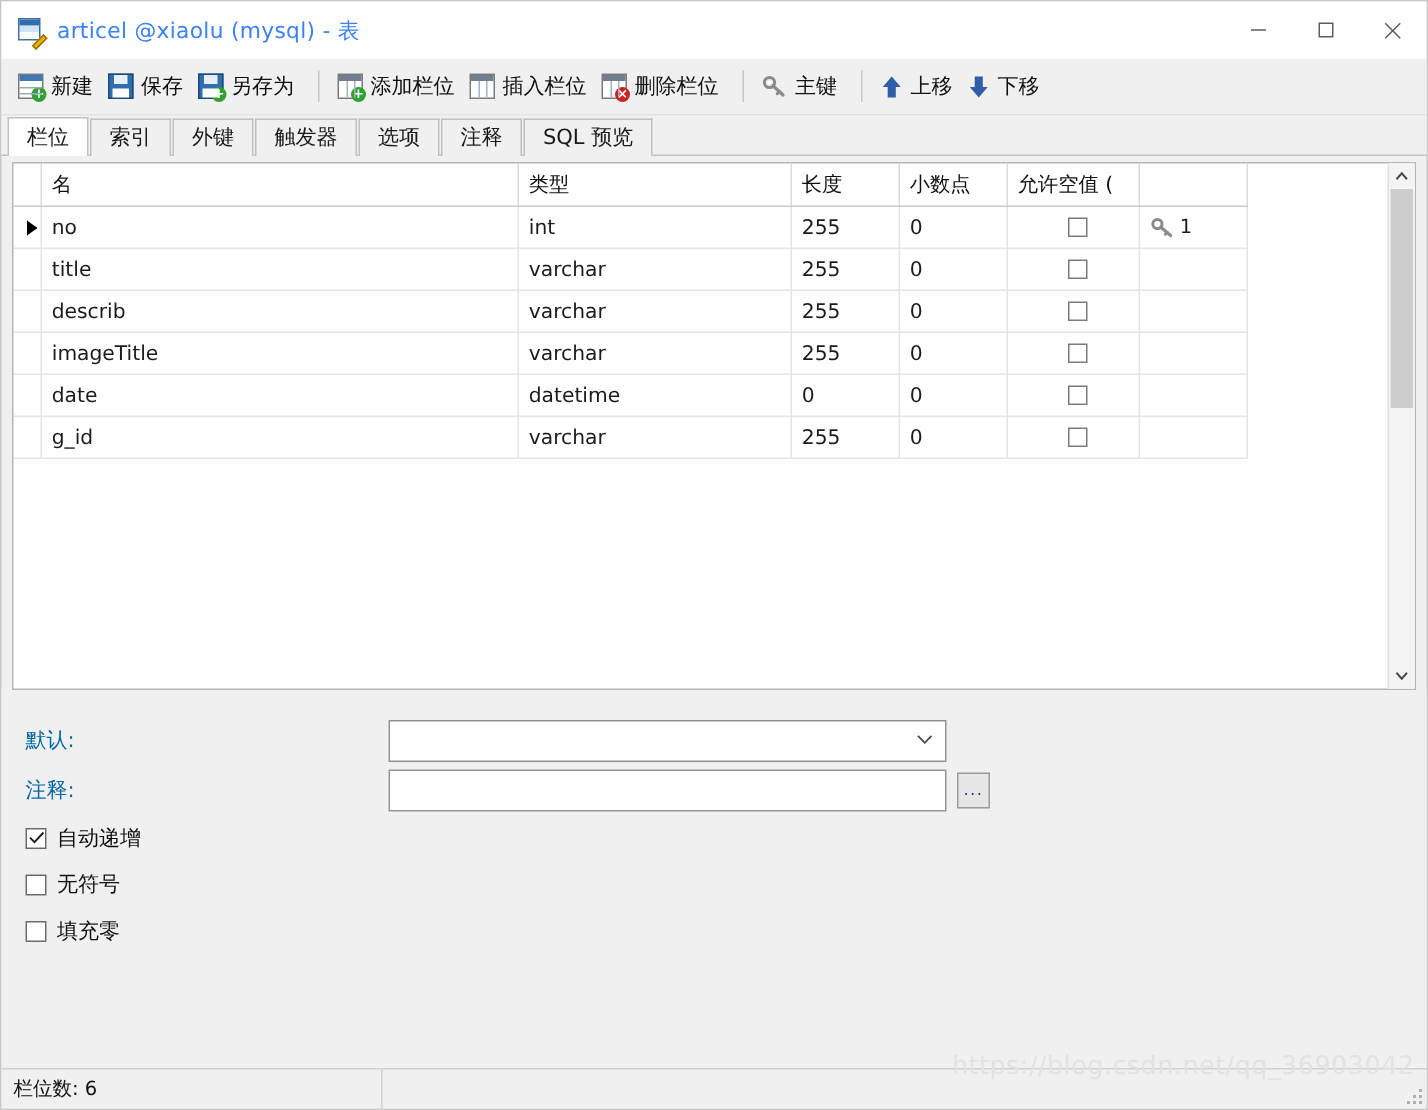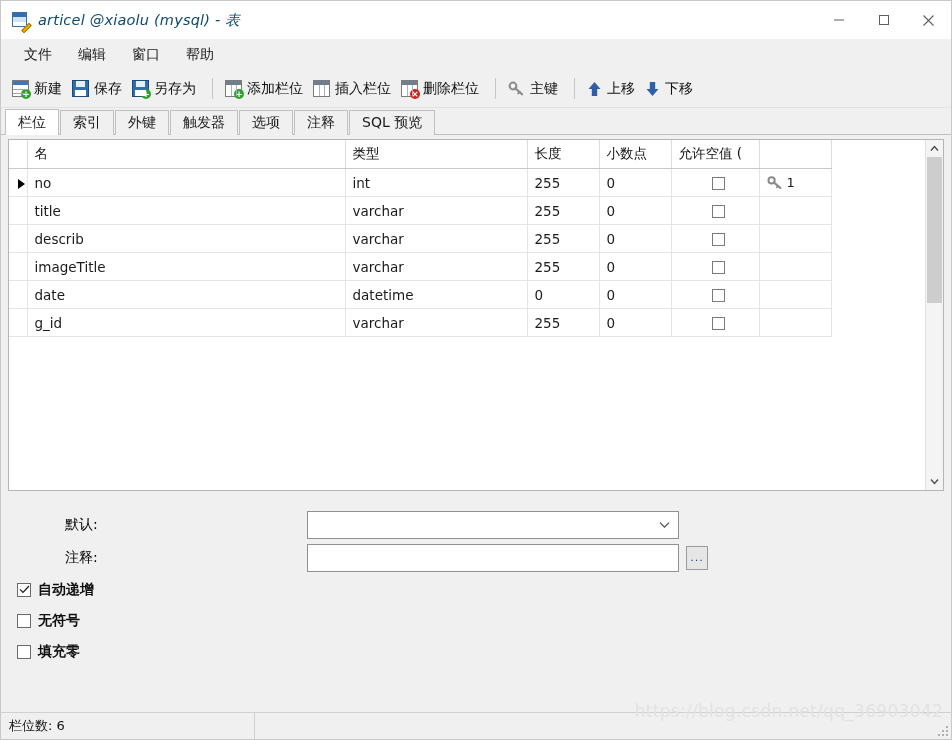--- a/index.html
+++ b/index.html
@@ -50,24 +50,23 @@
   .title-icon .pencil {
     position: absolute; right: -2px; bottom: -1px;
     width: 11px; height: 4px;
     background: #f0b400;
     border: 1px solid #9a7300;
     transform: rotate(-45deg);
     box-sizing: border-box;
   }
   .title-text {
     font-size: 14.5px;
-    color: #0c4a6e;
+    color: #3b82f6;
     letter-spacing: .2px;
     white-space: nowrap;
-    font-style: italic;
   }
   .win-controls {
     position: absolute; right: 0; top: 0;
     height: 38px; display: flex;
   }
   .win-btn {
     width: 45px; height: 38px;
     display: flex; align-items: center; justify-content: center;
     color: #6b6b6b;
   }
@@ -295,24 +294,23 @@
     position: relative;
     flex: 1 1 auto;
     background: #f0f0f0;
   }
   .prop-row {
     display: flex; align-items: center;
     height: 33px;
     padding-left: 16px;
   }
   .prop-label {
-    font-size: 14px; color: #000000;
+    font-size: 14px; color: #0369a1;
     width: 242px;
     white-space: nowrap;
-    margin-left: 48px;
   }
   .combo {
     width: 372px; height: 28px;
     background: #fff;
     border: 1px solid #919191;
     box-sizing: border-box;
     display: flex; align-items: center; justify-content: flex-end;
     padding-right: 8px;
     color: #3a3a3a;
   }
@@ -340,21 +338,21 @@
   }
   .chk {
     width: 14px; height: 14px;
     border: 1px solid #6b6b6b;
     background: #fff;
     box-sizing: border-box;
     display: flex; align-items: center; justify-content: center;
     flex: none;
   }
   .chk svg { display: block; }
-  .chk-label { font-size: 14px; color: #101010; white-space: nowrap; font-weight: bold; }
+  .chk-label { font-size: 14px; color: #101010; white-space: nowrap; }
 
   
   .statusbar {
     height: 26px; min-height: 26px;
     background: #f0f0f0;
     border-top: 1px solid #d0d0d0;
     display: flex; align-items: center;
     position: relative;
   }
   .status-cell {
@@ -406,26 +404,20 @@
       </div>
       <div class="win-btn">
         <svg width="13" height="13" viewBox="0 0 13 13">
             <line x1="1.5" y1="1.5" x2="11.5" y2="11.5" stroke="#5e5e5e" stroke-width="1.1"></line>
             <line x1="11.5" y1="1.5" x2="1.5" y2="11.5" stroke="#5e5e5e" stroke-width="1.1"></line>
           </svg>
       </div>
     </div>
   </div>
 
-  <div class="menubar">
-    <div class="menu-item">文件</div>
-    <div class="menu-item">编辑</div>
-    <div class="menu-item">窗口</div>
-    <div class="menu-item">帮助</div>
-  </div>
 
   <div class="toolbar">
 
     <div class="tb-btn">
       <span class="ic ic-table">
           <span class="badge-plus">+</span>
         </span>
       <span>新建</span>
     </div>
     <div class="tb-btn">

